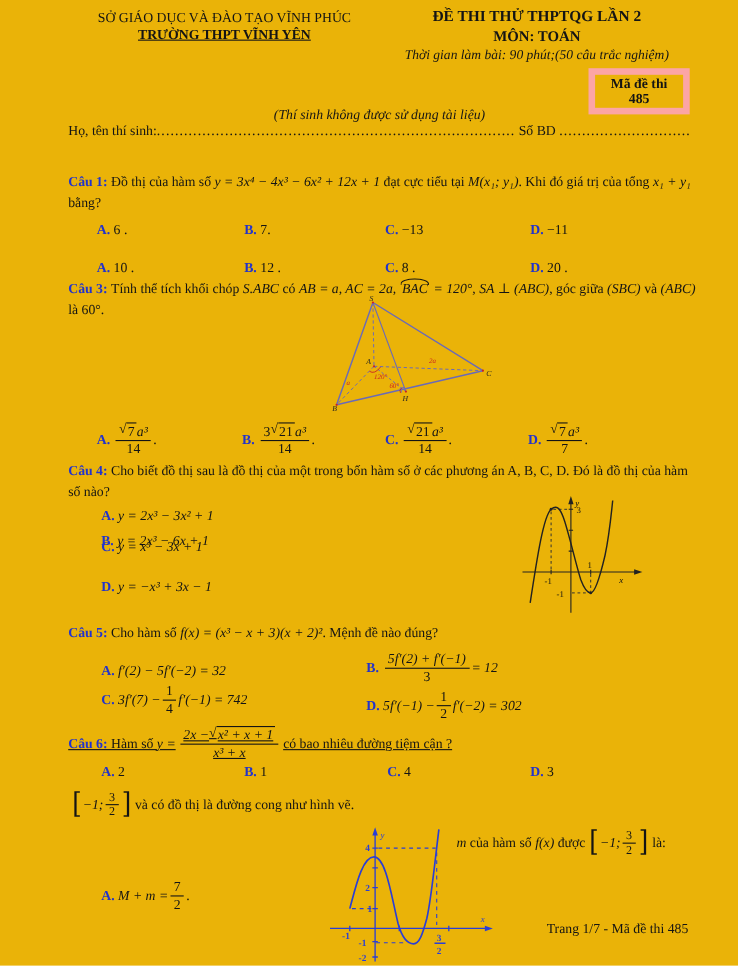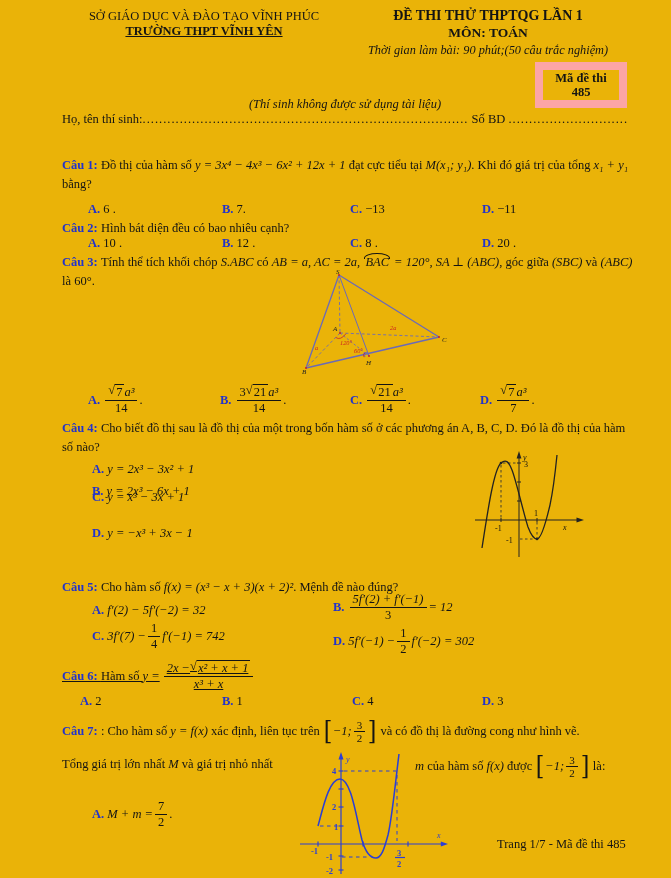--- a/index.html
+++ b/index.html
@@ -34,36 +34,36 @@
   .frac .den { border-top:1px solid #141414; padding:0 3px; align-self:stretch; text-align:center; }
   .sq { display:inline-flex; align-items:flex-start; }
   .sq .rsym { font-style:normal; transform:translateY(-1px); }
   .sq .rad { border-top:1.1px solid #141414; padding:0 2px 0 1px; }
   .ivl { display:inline-flex; align-items:center; margin:0 3px; }
   .ivl .frac { font-size:11px; line-height:12px; }
   .ivl .br { font-family:"DejaVu Serif",serif; font-size:26px; font-weight:400;
              line-height:1; transform:scaleX(.85); }
   .hdr-title { font-size:14px; font-weight:bold; line-height:17px; }
   .hdr-sub { font-size:13.5px; font-weight:bold; line-height:17px; }
-  .code-box { border:8px solid #fca5a5; text-align:center; font-weight:bold;
+  .code-box { border:6px solid #fca5a5; text-align:center; font-weight:bold;
               line-height:14px; padding:1px 2px; }
   .dots { letter-spacing:1px; }
   svg text { font-family:"Liberation Serif","DejaVu Serif",serif; }
 </style>
 </head>
 <body>
 
 <div class="page">
 
   <div class="abs c" style="left:68px; top:9px; width:272px;">
     <div>SỞ GIÁO DỤC VÀ ĐÀO TẠO VĨNH PHÚC</div>
     <div class="b" style="text-decoration:underline;">TRƯỜNG THPT VĨNH YÊN</div>
   </div>
   <div class="abs c" style="left:338px; top:7px; width:300px;">
-    <div class="hdr-title">ĐỀ THI THỬ THPTQG LẦN 1</div>
+    <div class="hdr-title">ĐỀ THI THỬ THPTQG LẦN 2</div>
     <div class="hdr-sub">MÔN: TOÁN</div>
     <div class="i" style="font-size:12.3px; margin-top:2px;">Thời gian làm bài: 90 phút;(50 câu trắc nghiệm)</div>
   </div>
   <div class="abs code-box" style="left:535px; top:62px; width:92px;">
     <div>Mã đề thi</div>
     <div>485</div>
   </div>
   <div class="abs c i" style="left:95px; top:97px; width:500px;">(Thí sinh không được sử dụng tài liệu)</div>
   <div class="abs nw" style="left:62px; top:112px; width:565px;">
     <span>Họ, tên thí sinh:</span><span class="dots">...............................................................................</span>
@@ -72,21 +72,20 @@
   </div>
 
   <div class="q" style="top:156px;"><span class="run qlabel">Câu 1: </span><span class="run plain">Đồ thị của hàm số </span><span class="run math">y = 3x⁴ − 4x³ − 6x² + 12x + 1 </span><span class="run plain">đạt cực tiểu tại </span><span class="run math">M(x₁; y₁)</span><span class="run plain">. Khi đó giá trị của tổng </span><span class="run math">x₁ + y₁ </span><span class="run plain">bằng?</span></div>
   <div class="optrow" style="top:202px;">
     <span class="opt" style="left:88px;"><b class="ol">A.</b> <span>6 .</span></span>
     <span class="opt" style="left:222px;"><b class="ol">B.</b> <span>7.</span></span>
     <span class="opt" style="left:350px;"><b class="ol">C.</b> <span>−13</span></span>
     <span class="opt" style="left:482px;"><b class="ol">D.</b> <span>−11</span></span>
   </div>
 
-  <div class="q" style="top:219px;"><span class="run qlabel">Câu 2: </span><span class="run plain">Hình bát diện đều có bao nhiêu cạnh?</span></div>
   <div class="optrow" style="top:236px;">
     <span class="opt" style="left:88px;"><b class="ol">A.</b> <span>10 .</span></span>
     <span class="opt" style="left:222px;"><b class="ol">B.</b> <span>12 .</span></span>
     <span class="opt" style="left:350px;"><b class="ol">C.</b> <span>8 .</span></span>
     <span class="opt" style="left:482px;"><b class="ol">D.</b> <span>20 .</span></span>
   </div>
 
   <div class="q" style="top:253px;"><span class="run qlabel">Câu 3: </span><span class="run plain">Tính thể tích khối chóp </span><span class="run math">S.ABC </span><span class="run plain">có </span><span class="run math">AB = a, AC = 2a, </span><span class="run hat">BAC</span><span class="run math"> = 120°, SA ⊥ (ABC)</span><span class="run plain">, góc giữa </span><span class="run math">(SBC) </span><span class="run plain">và </span><span class="run math">(ABC) </span><span class="run plain">là 60°.</span></div>
 
   <svg class="abs" style="left:293px; top:269px;" width="165" height="105" viewBox="0 0 165 105">
@@ -212,21 +211,21 @@
     <g font-size="8" fill="#111">
       <text x="51" y="11" font-style="italic">y</text>
       <text x="91" y="81" font-style="italic">x</text>
       <text x="52" y="17.5">3</text>
       <text x="62" y="67">1</text>
       <text x="23" y="82">-1</text>
       <text x="34" y="94">-1</text>
     </g>
   </svg>
 
-  <div class="q" style="top:566px;margin-top:12px;"><span class="run qlabel">Câu 5: </span><span class="run plain">Cho hàm số </span><span class="run math">f(x) = (x³ − x + 3)(x + 2)²</span><span class="run plain">. Mệnh đề nào đúng?</span></div>
+  <div class="q" style="top:566px;"><span class="run qlabel">Câu 5: </span><span class="run plain">Cho hàm số </span><span class="run math">f(x) = (x³ − x + 3)(x + 2)²</span><span class="run plain">. Mệnh đề nào đúng?</span></div>
   <span class="opt" style="left:92px; top:603px;"><b class="ol">A.</b> <span class="mi">f′(2) − 5f′(−2) = 32</span></span>
   <span class="opt fx" style="left:333px; top:592px;">
     <b class="ol">B.</b>&nbsp;<span class="frac">
         <span class="num mi">5f′(2) + f′(−1)</span>
         <span class="den">3</span>
       </span><span class="mi"> = 12</span>
   </span>
   <span class="opt fx" style="left:92px; top:621px;">
     <b class="ol">C.</b>&nbsp;<span class="mi">3f′(7) − </span><span class="frac">
         <span class="num">1</span>
@@ -245,42 +244,41 @@
     <span class="frac" style="margin:0 4px;">
       <span class="num">
           <span class="mi">2x − </span>
           <span class="sq">
             <span class="rsym">√</span>
             <span class="rad mi">x² + x + 1</span>
           </span>
         </span>
       <span class="den mi">x³ + x</span>
     </span>
+    <span class="nw"><span class="run plain"> có bao nhiêu đường tiệm cận ?</span></span>
   </div>
   <div class="optrow" style="top:694px;">
-    <span class="opt" style="left:80px;text-align:right;"><b class="ol">A.</b> <span>2</span></span>
+    <span class="opt" style="left:92px;text-align:right;"><b class="ol">A.</b> <span>2</span></span>
     <span class="opt" style="left:222px;"><b class="ol">B.</b> <span>1</span></span>
     <span class="opt" style="left:352px;"><b class="ol">C.</b> <span>4</span></span>
     <span class="opt" style="left:482px;"><b class="ol">D.</b> <span>3</span></span>
   </div>
 
   <div class="q fx" style="top:712px; height:38px;">
-    <span class="nw"><span class="run qlabel">Câu 7: </span><span class="run plain">: Cho hàm số </span><span class="run math">y = f(x) </span><span class="run plain">xác định, liên tục trên </span></span>
     <span class="ivl">
         <span class="br">[</span>
         <span class="mi">−1;</span>
         <span class="frac">
           <span class="num">3</span>
           <span class="den">2</span>
         </span>
         <span class="br">]</span>
       </span>
     <span class="nw"><span class="run plain"> và có đồ thị là đường cong như hình vẽ.</span></span>
   </div>
-  <div class="abs nw" style="left:62px; top:757px;"><span class="run plain">Tổng giá trị lớn nhất </span><span class="run math">M </span><span class="run plain">và giá trị nhỏ nhất</span></div>
   <div class="abs fx nw" style="left:415px; top:748px; height:36px;">
     <span class="nw"><span class="run math">m </span><span class="run plain">của hàm số </span><span class="run math">f(x) </span><span class="run plain">được </span></span>
     <span class="ivl">
         <span class="br">[</span>
         <span class="mi">−1;</span>
         <span class="frac">
           <span class="num">3</span>
           <span class="den">2</span>
         </span>
         <span class="br">]</span>

